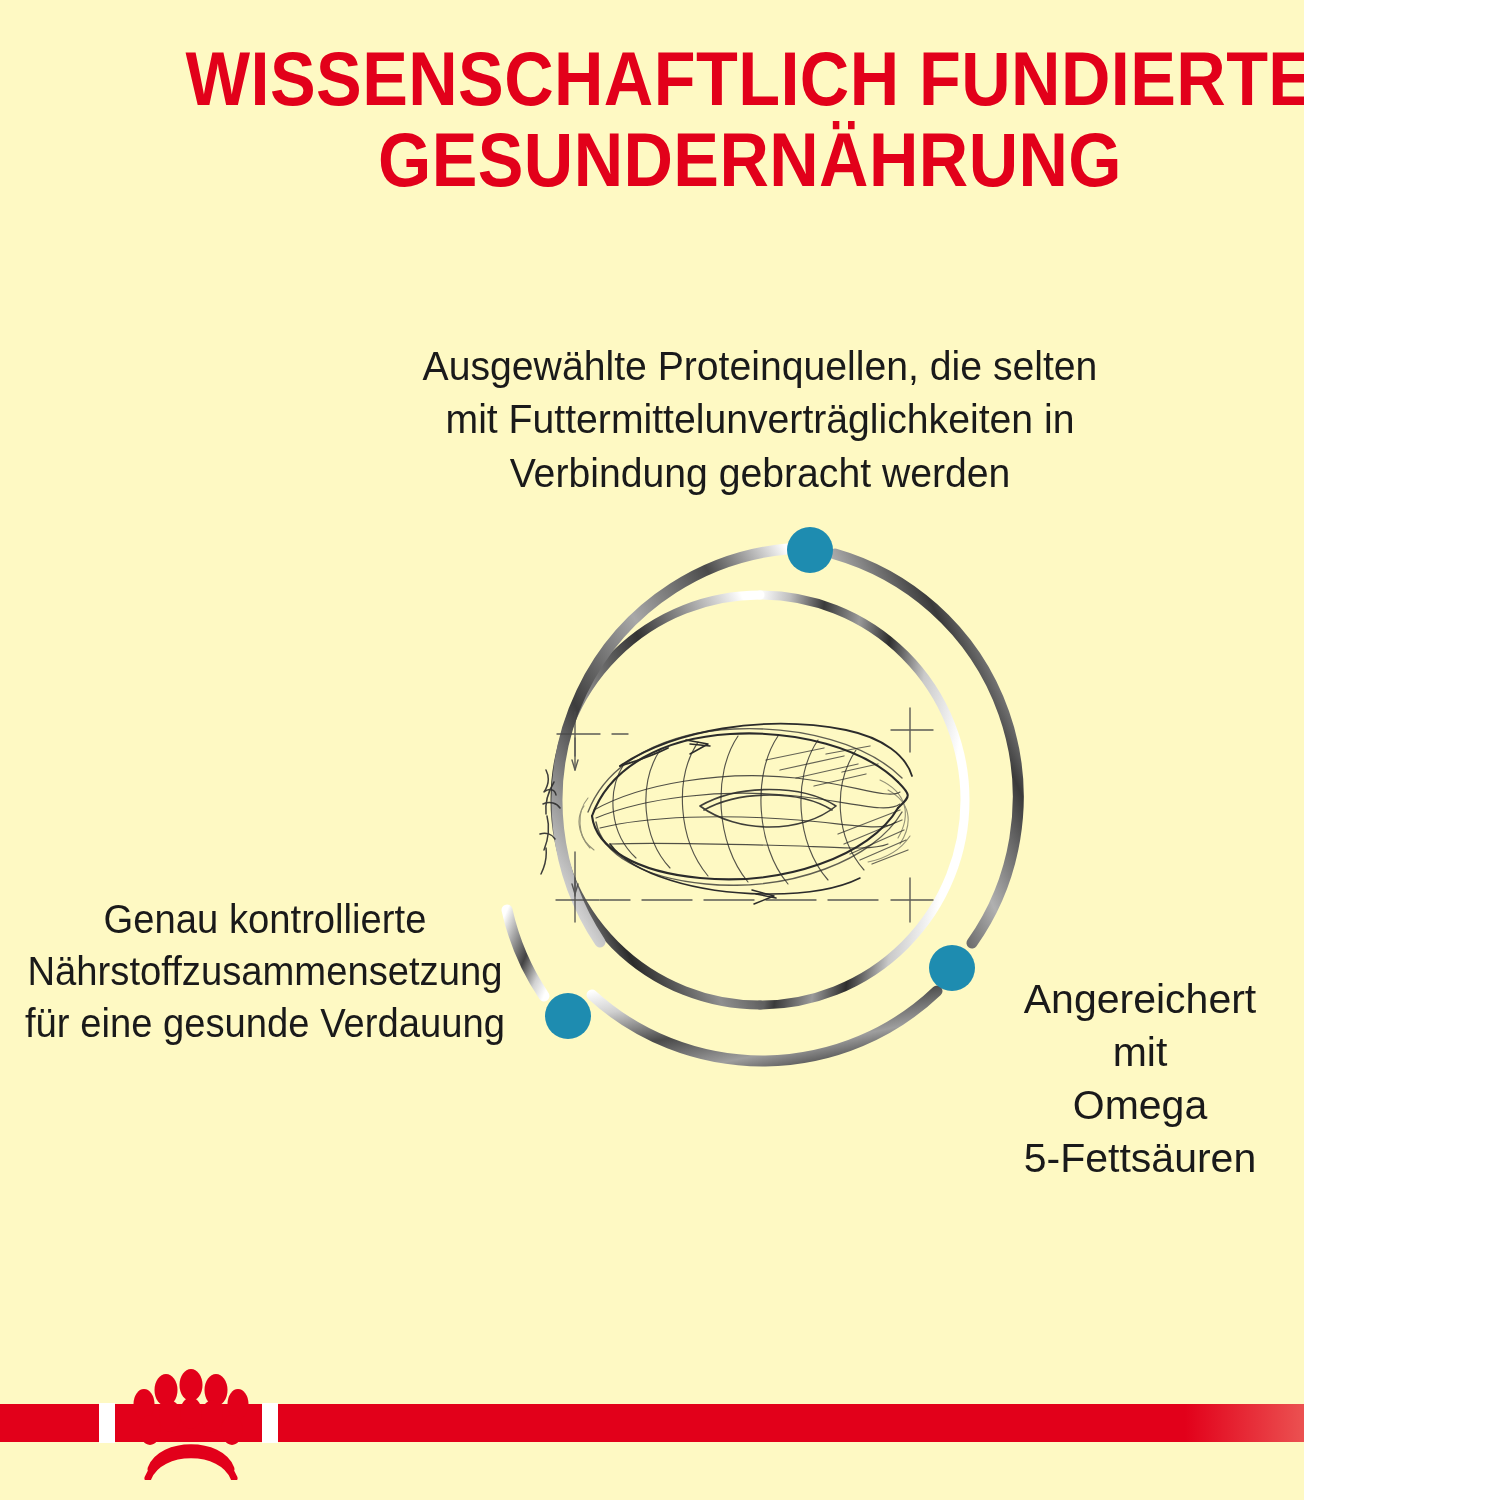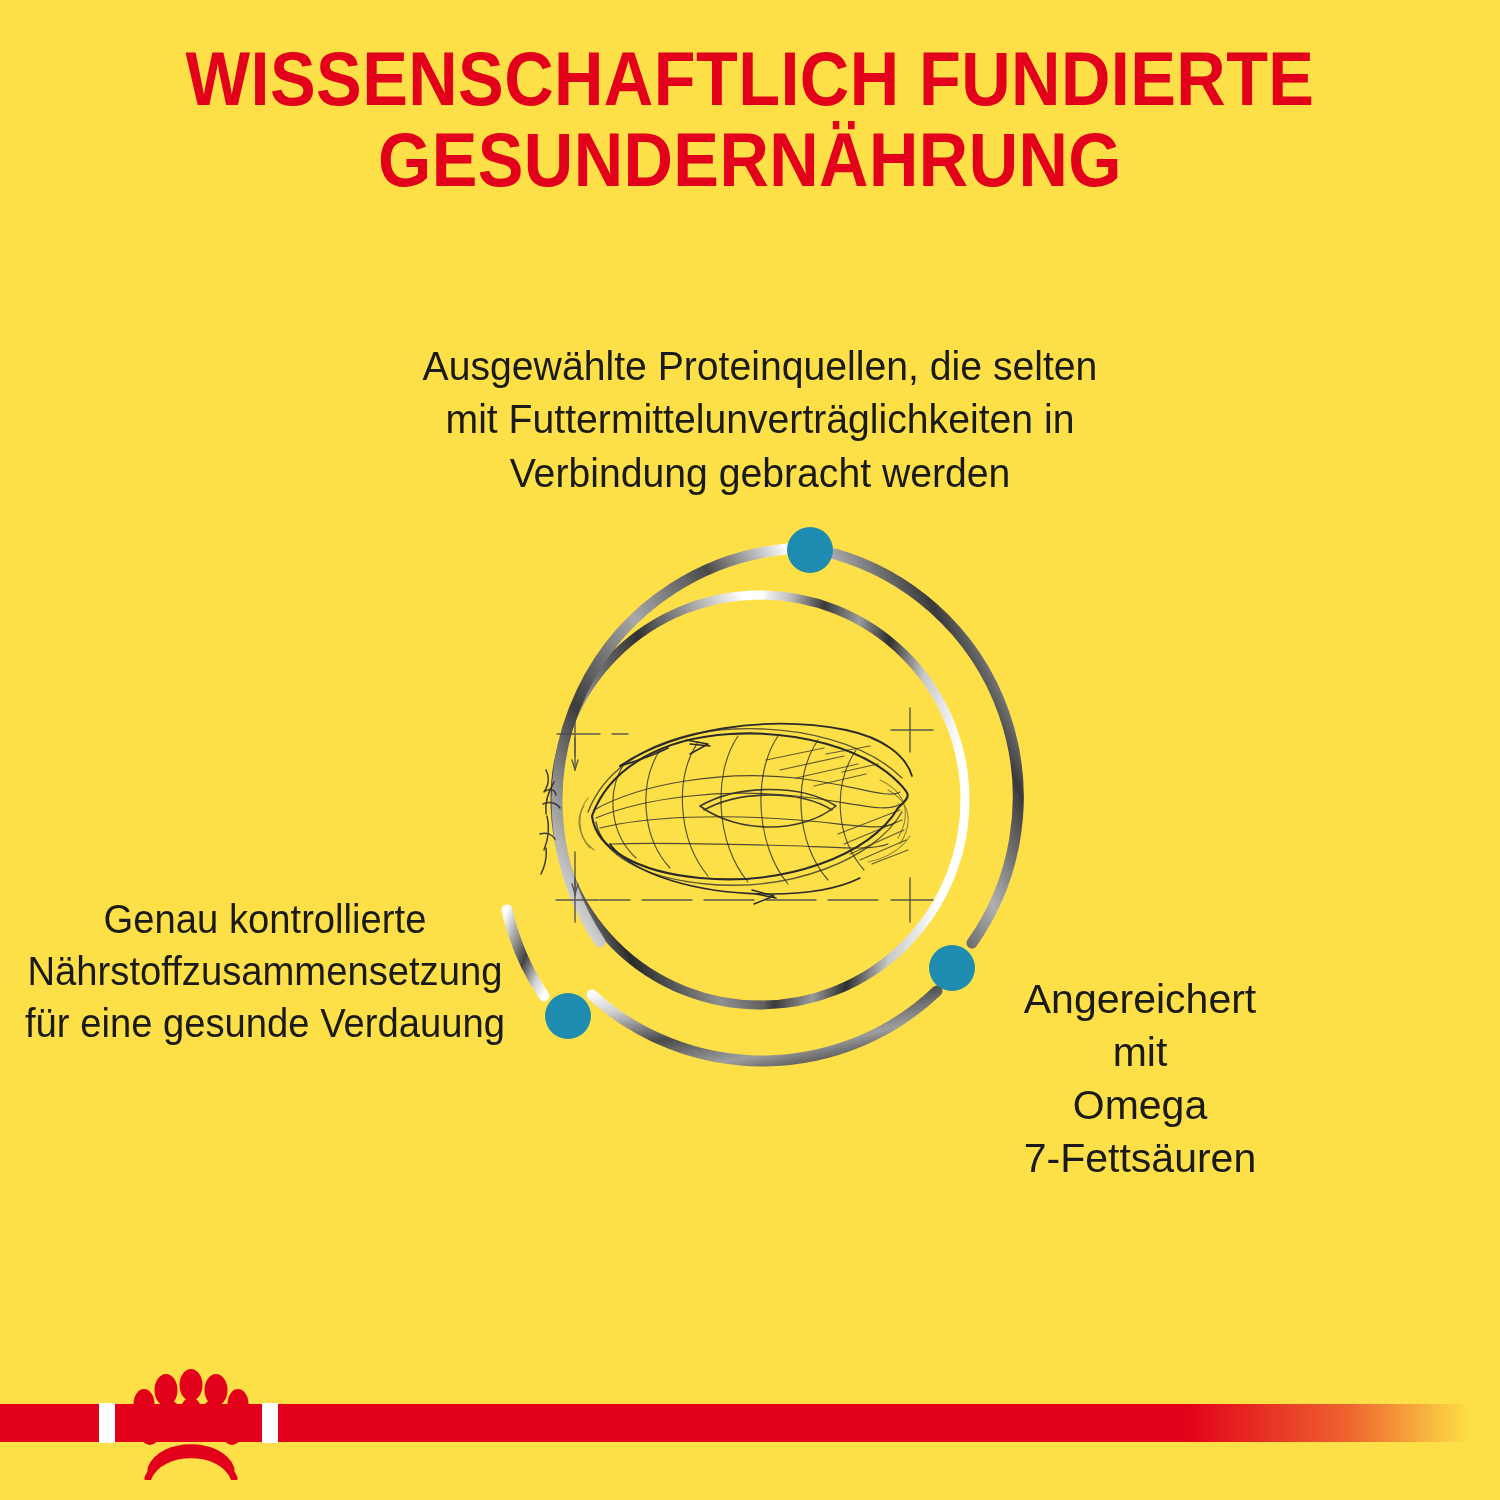--- a/index.html
+++ b/index.html
@@ -9,24 +9,24 @@
   }
   body {
     width: 1500px;
     height: 1500px;
     font-family: "Liberation Sans", sans-serif;
     -webkit-font-smoothing: antialiased;
   }
 
   #page {
     position: relative;
-    width: 1500px;
+    width: 1304px;
     height: 1500px;
     overflow: hidden;
-    background: #fde047;
+    background: #fef9c3;
   }
 
   
   .headline {
     position: absolute;
     left: 0;
     top: 38px;
     width: 1500px;
     text-align: center;
     color: #E2001A;
@@ -148,21 +148,21 @@
 mit Futtermittelunverträglichkeiten in
 Verbindung gebracht werden</div>
 
   <div class="copy copy-left">Genau kontrollierte
 Nährstoffzusammensetzung
 für eine gesunde Verdauung</div>
 
   <div class="copy copy-right">Angereichert
 mit
 Omega
-7-Fettsäuren</div>
+5-Fettsäuren</div>
 
   <div class="orbit">
     <svg viewBox="0 0 620 620" xmlns="http://www.w3.org/2000/svg">
       <defs>
 
         <linearGradient id="gInner1" x1="0" y1="0" x2="1" y2="0.25">
           <stop offset="0%" stop-color="#ffffff"></stop>
           <stop offset="14%" stop-color="#bdbdbd"></stop>
           <stop offset="30%" stop-color="#3a3a3a"></stop>
           <stop offset="47%" stop-color="#9a9a9a"></stop>

